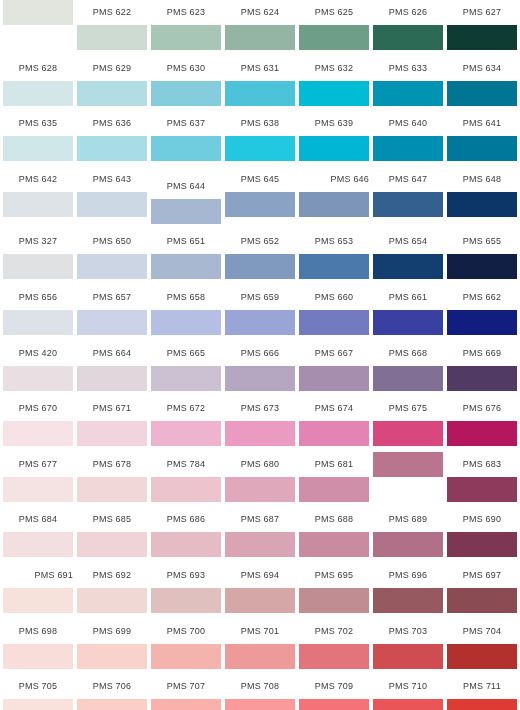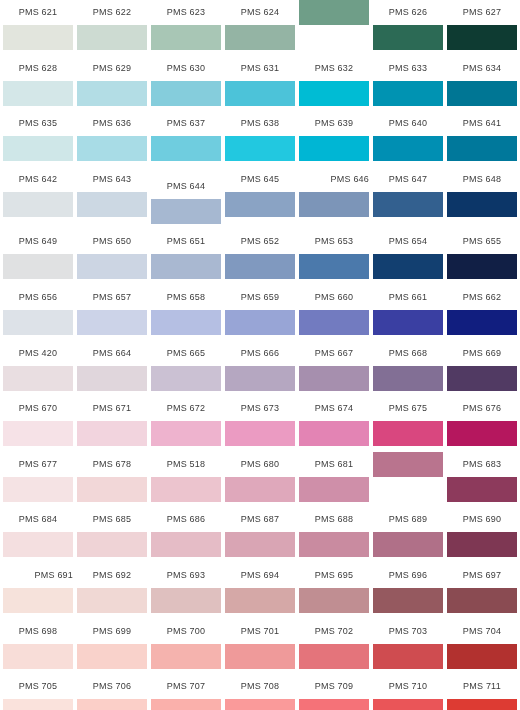--- a/index.html
+++ b/index.html
@@ -53,36 +53,36 @@
     margin-bottom: 5.6px;
     background: #ffffff;
   }
 </style>
 </head>
 <body>
 
 <div id="chart-root">
   <div class="swatch-grid">
       <div class="swatch-cell">
-        <span class="swatch-label" style="color: rgb(59, 59, 59);">PMS 621</span>
         <span class="swatch-chip" style="background-color: rgb(226, 229, 221);"></span>
       </div>
       <div class="swatch-cell">
         <span class="swatch-label" style="color: rgb(59, 59, 59);">PMS 622</span>
         <span class="swatch-chip" style="background-color: rgb(205, 219, 210);"></span>
       </div>
       <div class="swatch-cell">
         <span class="swatch-label" style="color: rgb(59, 59, 59);">PMS 623</span>
         <span class="swatch-chip" style="background-color: rgb(168, 198, 181);"></span>
       </div>
       <div class="swatch-cell">
         <span class="swatch-label" style="color: rgb(59, 59, 59);">PMS 624</span>
         <span class="swatch-chip" style="background-color: rgb(148, 180, 164);"></span>
       </div>
       <div class="swatch-cell">
+        <span class="swatch-label" style="color: rgb(59, 59, 59);">PMS 625</span>
         <span class="swatch-chip" style="background-color: rgb(111, 158, 136);"></span>
       </div>
       <div class="swatch-cell">
         <span class="swatch-label" style="color: rgb(59, 59, 59);">PMS 626</span>
         <span class="swatch-chip" style="background-color: rgb(44, 106, 85);"></span>
       </div>
       <div class="swatch-cell">
         <span class="swatch-label" style="color: rgb(59, 59, 59);">PMS 627</span>
         <span class="swatch-chip" style="background-color: rgb(14, 59, 50);"></span>
       </div>
@@ -164,21 +164,21 @@
       </div>
       <div class="swatch-cell">
         <span class="swatch-label" style="color: rgb(59, 59, 59);">PMS 647</span>
         <span class="swatch-chip" style="background-color: rgb(51, 96, 143);"></span>
       </div>
       <div class="swatch-cell">
         <span class="swatch-label" style="color: rgb(59, 59, 59);">PMS 648</span>
         <span class="swatch-chip" style="background-color: rgb(12, 54, 104);"></span>
       </div>
       <div class="swatch-cell">
-        <span class="swatch-label" style="color: rgb(59, 59, 59);">PMS 649</span>
+        <span class="swatch-label" style="color: rgb(59, 59, 59);">PMS 327</span>
         <span class="swatch-chip" style="background-color: rgb(224, 225, 226);"></span>
       </div>
       <div class="swatch-cell">
         <span class="swatch-label" style="color: rgb(59, 59, 59);">PMS 650</span>
         <span class="swatch-chip" style="background-color: rgb(204, 213, 227);"></span>
       </div>
       <div class="swatch-cell">
         <span class="swatch-label" style="color: rgb(59, 59, 59);">PMS 651</span>
         <span class="swatch-chip" style="background-color: rgb(169, 184, 209);"></span>
       </div>
@@ -284,21 +284,21 @@
       </div>
       <div class="swatch-cell">
         <span class="swatch-label" style="color: rgb(59, 59, 59);">PMS 677</span>
         <span class="swatch-chip" style="background-color: rgb(245, 227, 228);"></span>
       </div>
       <div class="swatch-cell">
         <span class="swatch-label" style="color: rgb(59, 59, 59);">PMS 678</span>
         <span class="swatch-chip" style="background-color: rgb(242, 215, 216);"></span>
       </div>
       <div class="swatch-cell">
-        <span class="swatch-label" style="color: rgb(59, 59, 59);">PMS 518</span>
+        <span class="swatch-label" style="color: rgb(59, 59, 59);">PMS 784</span>
         <span class="swatch-chip" style="background-color: rgb(236, 196, 206);"></span>
       </div>
       <div class="swatch-cell">
         <span class="swatch-label" style="color: rgb(59, 59, 59);">PMS 680</span>
         <span class="swatch-chip" style="background-color: rgb(223, 168, 187);"></span>
       </div>
       <div class="swatch-cell">
         <span class="swatch-label" style="color: rgb(59, 59, 59);">PMS 681</span>
         <span class="swatch-chip" style="background-color: rgb(207, 143, 169);"></span>
       </div>

